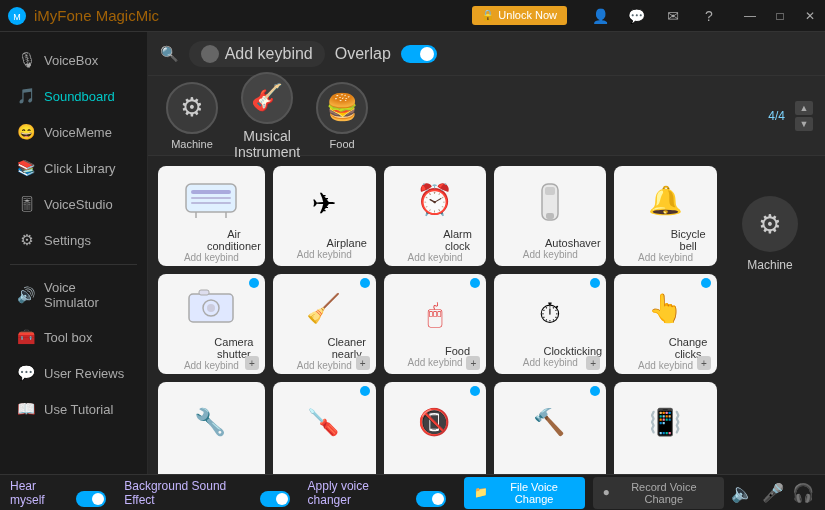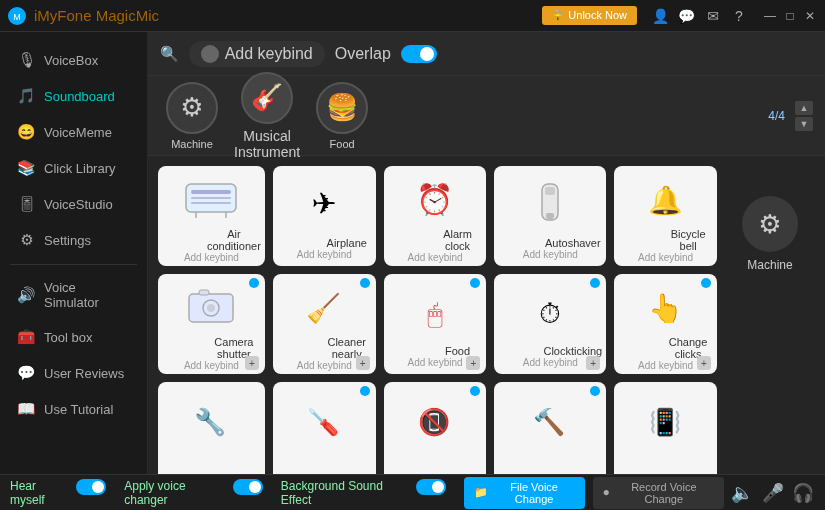--- a/index.html
+++ b/index.html
@@ -5,21 +5,21 @@
     * { box-sizing: border-box; margin: 0; padding: 0; }
     body { width: 825px; height: 510px; background: #1e1e1e; font-family: 'Segoe UI', Arial, sans-serif; color: #ccc; overflow: hidden; display: flex; flex-direction: column; }
 
     
     .titlebar {
       height: 32px; background: #1a1a1a; display: flex; align-items: center; padding: 0 8px;
       border-bottom: 1px solid #333; flex-shrink: 0;
     }
     .titlebar-icon { width: 18px; height: 18px; background: #00aaff; border-radius: 50%; margin-right: 8px; display: flex; align-items: center; justify-content: center; font-size: 10px; color: #fff; }
     .titlebar-title { color: #a16207; font-size: 15px; flex: 1; }
-    .titlebar-controls { display: flex; gap: 6px; align-items: center; }
+    .titlebar-controls { display: flex; gap: 16px; align-items: center; }
     .unlock-btn { background: #e8a020; color: #fff; border: none; border-radius: 3px; padding: 3px 10px; font-size: 11px; cursor: pointer; margin-right: 8px; }
     .titlebar-icon-btn { width: 20px; height: 20px; display: flex; align-items: center; justify-content: center; color: #aaa; font-size: 14px; cursor: pointer; }
     .win-btn { width: 14px; height: 14px; display: flex; align-items: center; justify-content: center; color: #aaa; font-size: 12px; cursor: pointer; }
 
     
     .main-layout { display: flex; flex: 1; overflow: hidden; }
 
     
     .sidebar { width: 148px; background: #1a1a1a; display: flex; flex-direction: column; padding: 10px 0; flex-shrink: 0; border-right: 1px solid #2a2a2a; }
     .sidebar-item { display: flex; align-items: center; gap: 8px; padding: 9px 14px; cursor: pointer; font-size: 13px; color: #aaa; border-radius: 4px; margin: 0 4px; }
@@ -59,21 +59,21 @@
     .sound-card-badge { position: absolute; top: 4px; right: 6px; width: 10px; height: 10px; background: #00aaff; border-radius: 50%; }
     .sound-card-plus { position: absolute; bottom: 4px; right: 6px; width: 14px; height: 14px; background: #ccc; border-radius: 3px; display: flex; align-items: center; justify-content: center; font-size: 10px; color: #555; }
 
     
     .right-panel { width: 90px; display: flex; flex-direction: column; align-items: center; justify-content: flex-start; padding-top: 30px; background: #252525; }
     .machine-icon-large { width: 56px; height: 56px; background: #3a3a3a; border-radius: 50%; display: flex; align-items: center; justify-content: center; font-size: 26px; }
     .machine-label { font-size: 12px; color: #ccc; margin-top: 6px; }
 
     
     .bottombar { height: 36px; background: #1e1e1e; display: flex; align-items: center; padding: 0 10px; gap: 18px; border-top: 1px solid #333; flex-shrink: 0; }
-    .bottom-item { display: flex; align-items: flex-start; gap: 6px; font-size: 12px; color: #86efac; }
+    .bottom-item { display: flex; align-items: flex-end; gap: 6px; font-size: 12px; color: #c4b5fd; }
     .toggle-sm { width: 30px; height: 16px; background: #00aaff; border-radius: 8px; position: relative; cursor: pointer; flex-shrink: 0; }
     .toggle-sm::after { content:''; width: 12px; height: 12px; background: #fff; border-radius: 50%; position: absolute; top: 2px; right: 2px; }
     .bottom-btn { display: flex; align-items: center; gap: 5px; background: #00aaff; color: #fff; border: none; border-radius: 4px; padding: 4px 10px; font-size: 11px; cursor: pointer; }
     .bottom-btn.inactive { background: #333; color: #aaa; }
     .bottom-right-icons { margin-left: auto; display: flex; gap: 8px; align-items: center; }
     .br-icon { color: #aaa; font-size: 18px; cursor: pointer; }
 
     
     .sound-area::-webkit-scrollbar { width: 6px; }
     .sound-area::-webkit-scrollbar-track { background: #2a2a2a; }
@@ -352,25 +352,25 @@
 
   </div>
 </div>
 
 <div class="bottombar">
   <div class="bottom-item">
     <span>Hear myself</span>
     <div class="toggle-sm"></div>
   </div>
   <div class="bottom-item">
+    <span>Background Sound Effect</span>
+    <div class="toggle-sm"></div>
+  </div>
+  <div class="bottom-item">
     <span>Apply voice changer</span>
-    <div class="toggle-sm"></div>
-  </div>
-  <div class="bottom-item">
-    <span>Background Sound Effect</span>
     <div class="toggle-sm"></div>
   </div>
   <div class="bottom-right-icons">
     <button class="bottom-btn">
       <span>📁</span>
       <span>File Voice Change</span>
     </button>
     <button class="bottom-btn inactive">
       <span>⏺</span>
       <span>Record Voice Change</span>

